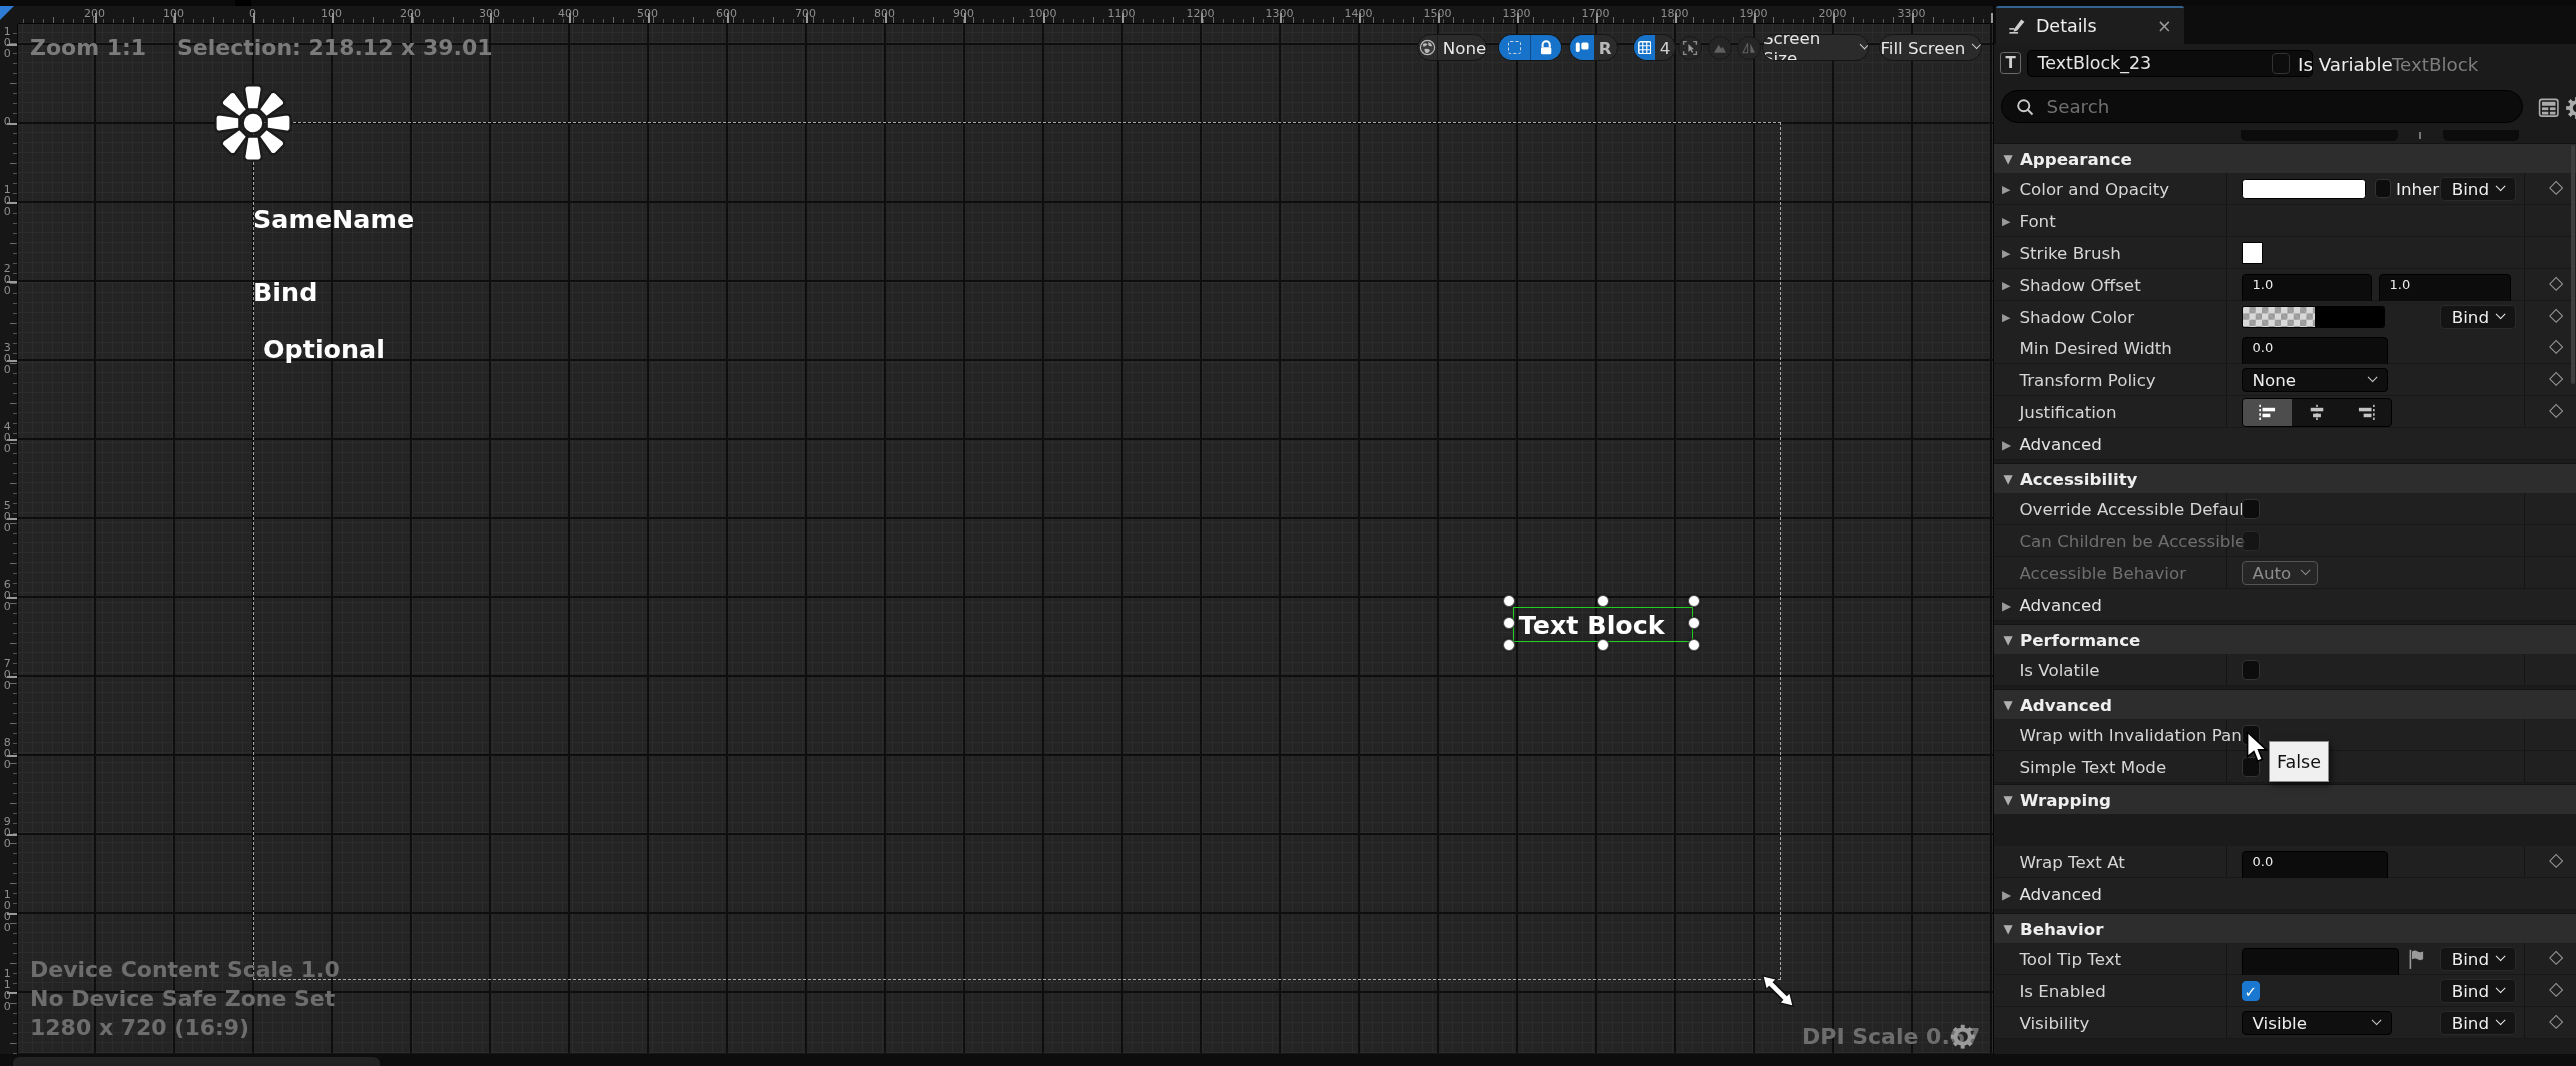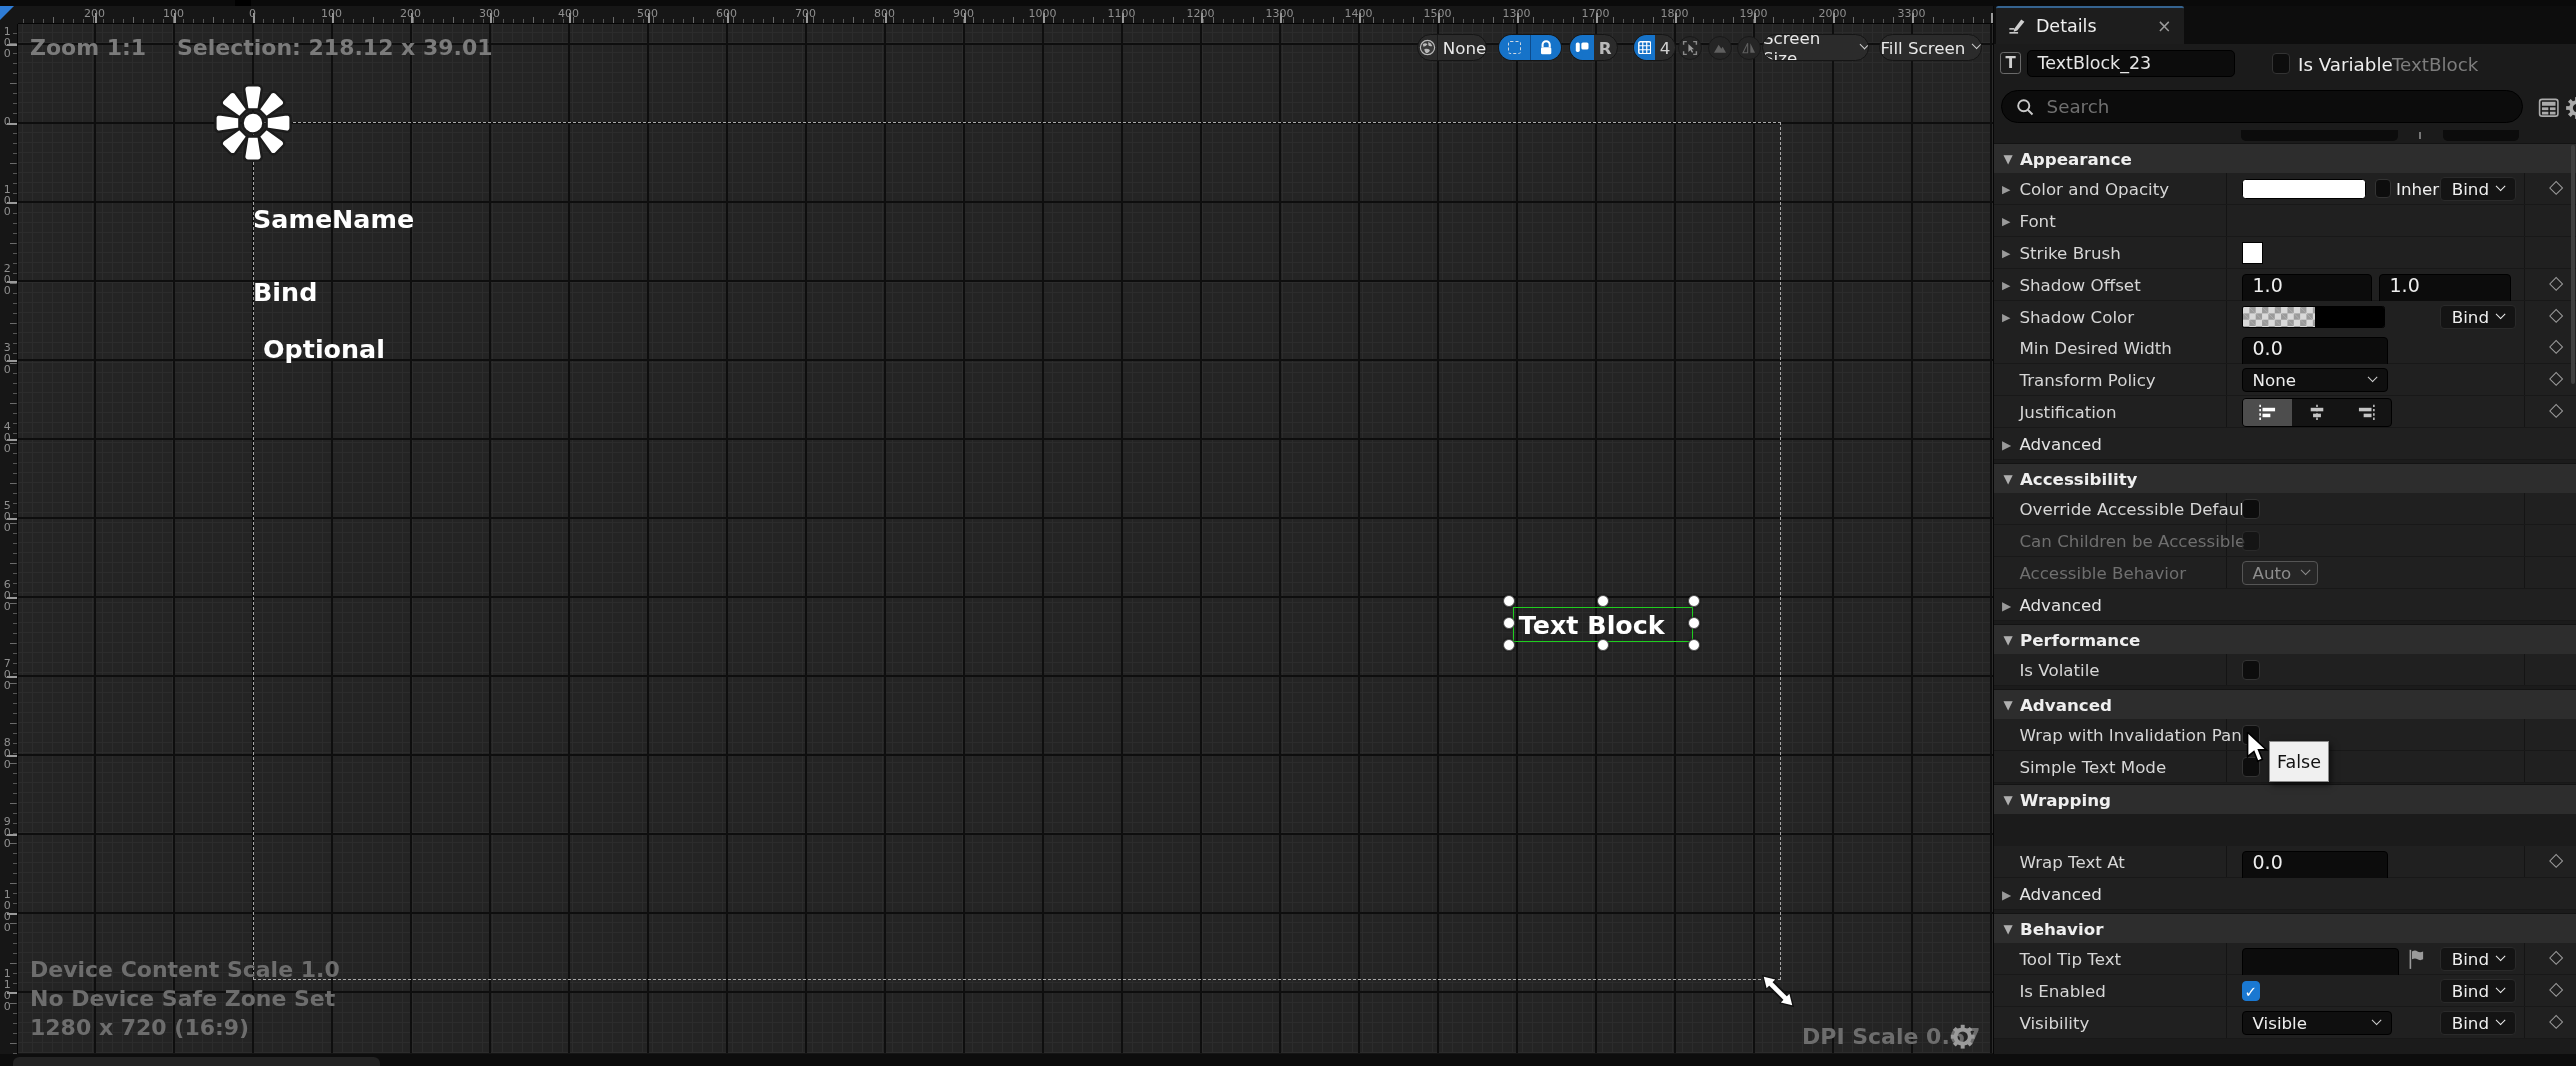--- a/index.html
+++ b/index.html
@@ -62,21 +62,21 @@
   
   #details{position:absolute;left:1993px;top:0;width:583px;height:1067px;background:#1b1b1b;border-left:1.6px solid #060606;}
   .tabstrip{position:absolute;left:0;top:6.4px;width:583px;height:38px;background:#0d0d0d;}
   .dtab{position:absolute;left:2.4px;top:0;width:188px;height:38px;background:#1d1d1d;border-top:2.4px solid #35638f;
     border-radius:2.4px 2.4px 0 0;display:flex;align-items:center;color:#efefef;font-size:17.5px;}
   .dtab .lbl{margin-left:9.5px;}
   .dtab .close{margin-left:auto;margin-right:12.7px;color:#9a9a9a;font-size:17.5px;}
   .namerow{position:absolute;left:0;top:45px;width:583px;height:40px;background:#1b1b1b;}
   .tbox{position:absolute;left:6.4px;top:7.2px;width:20.7px;height:22px;border:0.8px solid #6a6a6a;border-radius:3.2px;
     color:#cfcfcf;font-size:15px;font-weight:bold;display:flex;align-items:center;justify-content:center;}
-  .nameinput{position:absolute;left:33px;top:4.8px;width:208px;height:27px;background:#0c0c0c;border:0.8px solid #000;
+  .nameinput{position:absolute;left:33px;top:4.8px;width:286px;height:27px;background:#0c0c0c;border:0.8px solid #000;
     border-radius:4.8px;color:#e6e6e6;font-size:17.5px;line-height:25.4px;padding-left:9.5px;}
   .cb{width:17.5px;height:20.7px;background:#0d0d0d;border:0.8px solid #333;border-radius:4px;display:inline-block;}
   .cb.checked{background:#1a78d1;border-color:#1a78d1;color:#fff;font-size:15px;font-weight:bold;text-align:center;line-height:20px;}
   .cb.dim{opacity:.55;}
   .searchrow{position:absolute;left:0;top:84px;width:583px;height:46px;background:#1b1b1b;}
   .searchpill{position:absolute;left:7.2px;top:6.4px;width:522px;height:33px;background:#0c0c0c;border:0.8px solid #000;
     border-radius:16.7px;display:flex;align-items:center;color:#6f6f6f;font-size:18.3px;}
   .sliver{position:absolute;background:#0c0c0c;border-radius:0 0 4.8px 4.8px;height:11px;top:130px;}
   .phdr{position:absolute;left:0;width:583px;height:30px;background:#2d2d2d;display:flex;align-items:center;
     color:#efefef;font-weight:bold;font-size:16.7px;border-top:0.8px solid #131313;}
@@ -86,21 +86,21 @@
   .prow:before{content:"";position:absolute;left:232px;top:0;bottom:0;width:0.8px;background:#141414;}
   .prow:after{content:"";position:absolute;left:530px;top:0;bottom:0;width:0.8px;background:#141414;}
   .prow .exp{position:absolute;left:8px;top:9.5px;color:#9a9a9a;font-size:11px;}
   .prow .plabel{position:absolute;left:25.4px;top:6.4px;white-space:nowrap;}
   .prow.dis .plabel{color:#6f6f6f;}
   .advrow{position:absolute;left:0;width:583px;height:32px;background:#202020;border-bottom:0.8px solid #181818;
     color:#e3e3e3;font-size:16.7px;}
   .advrow .exp{position:absolute;left:8px;top:9.5px;color:#9a9a9a;font-size:12px;}
   .advrow .plabel{position:absolute;left:25.4px;top:6.4px;}
   .inp{position:absolute;top:4.8px;height:37px;background:#0c0c0c;border:0.8px solid #000;border-radius:4px;
-    color:#eee;font-size:19px;line-height:20.7px;padding-left:9.5px;}
+    color:#eee;font-size:13px;line-height:20.7px;padding-left:9.5px;}
   .sel{position:absolute;top:4px;height:24px;background:#0f0f0f;border:0.8px solid #000;border-radius:4px;
     color:#eee;font-size:16.7px;line-height:22px;padding-left:9.5px;}
   .sel .chv{position:absolute;right:11px;top:9.5px;color:#cfcfcf;}
   .bindbtn{position:absolute;left:446px;top:4px;width:76px;height:24px;background:#141414;border:0.8px solid #2a2a2a;
     border-radius:4px;color:#eee;font-size:16.7px;display:flex;align-items:center;justify-content:center;}
   .diamond{position:absolute;left:557px;top:10.3px;width:10.3px;height:10.3px;border:1.6px solid #9a9a9a;transform:rotate(45deg);}
   .vcb{position:absolute;left:248px;top:5.6px;}
   .swatch-white{position:absolute;left:248px;top:5.6px;width:124px;height:20.7px;background:#fff;border-radius:3.2px;border:0.8px solid #000;}
   .swatch-strike{position:absolute;left:248px;top:4.8px;width:20.7px;height:22px;background:#fff;border:0.8px solid #000;}
   .swatch-shadow{position:absolute;left:248px;top:4.8px;width:143px;height:22px;border:0.8px solid #000;border-radius:2.4px;overflow:hidden;display:flex;}

